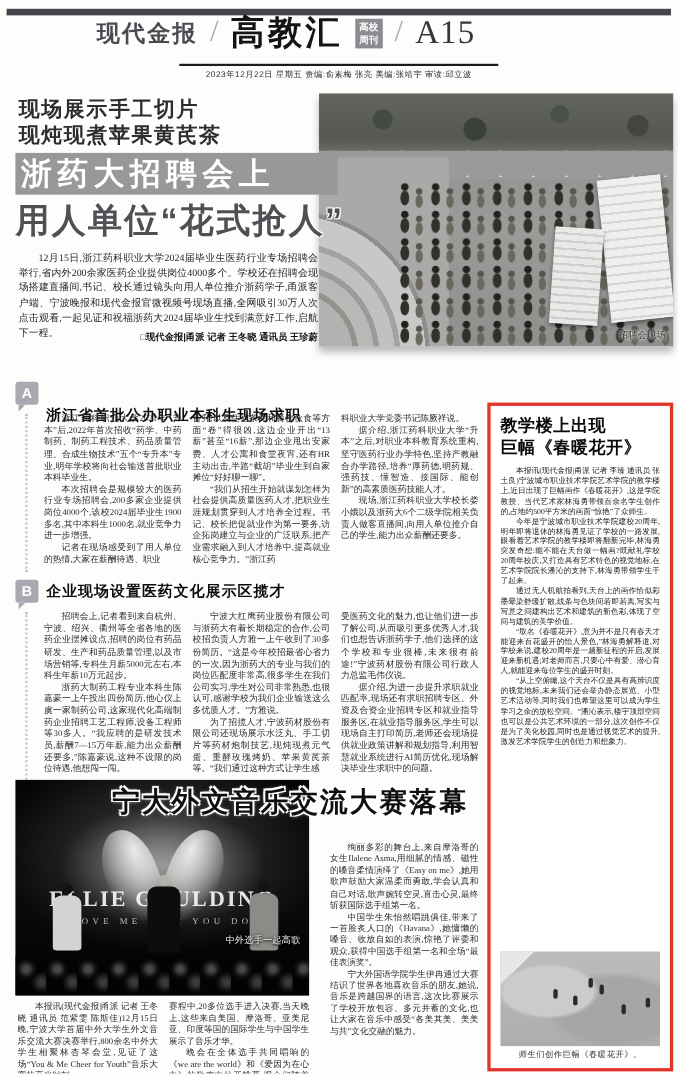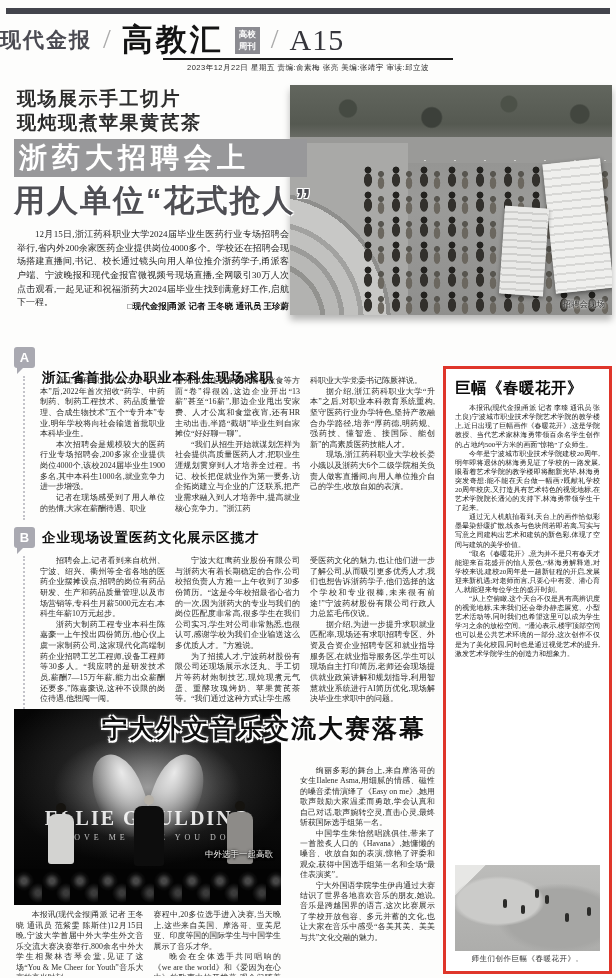--- a/index.html
+++ b/index.html
@@ -2,22 +2,22 @@
 <html><head>
 <meta charset="utf-8">
 <style>
   * { margin:0; padding:0; box-sizing:border-box; }
   html,body { width:616px; height:978px; }
   body { position:relative; background:#fdfdfc; overflow:hidden;
          font-family:"Liberation Serif","DejaVu Serif",serif; color:#222; }
 
   
   .topbar { position:absolute; left:6px; top:8px; width:604px; height:6px; background:#43444c; }
-  .masthead { position:absolute; left:0; top:20px; width:520px; height:40px;
-              display:flex; align-items:center; gap:11px; }
+  .masthead { position:absolute; left:0; top:10px; width:520px; height:40px;
+              display:flex; align-items:center; justify-content:center; gap:11px; }
   .mh-paper { font-size:21px; font-weight:bold; color:#4a4a52; letter-spacing:2px; }
   .mh-slash { font-size:28px; color:#aaa; font-weight:300; transform:translateY(-1px); }
   .mh-section { font-size:31px; font-weight:bold; color:#141414; letter-spacing:3px; }
   .mh-badge { width:25px; height:27px; background:#8b8b91; color:#fff; text-align:center;
               font-family:"Liberation Sans",sans-serif; font-size:8.5px; line-height:12px;
               padding-top:1px; font-weight:bold; }
   .mh-page { font-size:30px; color:#35353b; letter-spacing:1px; }
   .mh-underline { position:absolute; left:163px; top:58px; width:290px; height:2px; background:#1b1b1b; }
   .dateline { position:absolute; left:0; top:63px; width:616px; text-align:center;
               font-family:"Liberation Sans",sans-serif; font-size:7.5px; color:#2a2a2a; letter-spacing:.5px; }
@@ -186,21 +186,21 @@
       <p>本次招聘会是规模较大的医药行业专场招聘会,200多家企业提供岗位4000个,该校2024届毕业生1900多名,其中本科生1000名,就业竞争力进一步增强。</p>
       <p>记者在现场感受到了用人单位的热情,大家在薪酬待遇、职业</p>
     </div>
   <div class="col cont">
       <p>晋升,以及住宿条件和餐饮伙食等方面“卷”得很凶,这边企业开出“13薪”甚至“16薪”,那边企业甩出安家费、人才公寓和食堂夜宵,还有HR主动出击,半路“截胡”毕业生到自家摊位“好好聊一聊”。</p>
       <p>“我们从招生开始就谋划怎样为社会提供高质量医药人才,把职业生涯规划贯穿到人才培养全过程。书记、校长把促就业作为第一要务,访企拓岗建立与企业的广泛联系,把产业需求融入到人才培养中,提高就业核心竞争力。”浙江药</p>
     </div>
   <div class="col cont">
       <p>科职业大学党委书记陈厥祥说。</p>
       <p>据介绍,浙江药科职业大学“升本”之后,对职业本科教育系统重构,坚守医药行业办学特色,坚持产教融合办学路径,培养“厚药德,明药规、强药技、懂智造、接国际、能创新”的高素质医药技能人才。</p>
-      <p>现场,浙江药科职业大学校长娄小娥以及浙药大6个二级学院相关负责人做客直播间,向用人单位推介自己的学生,收放自如的表演。</p>
+      <p>现场,浙江药科职业大学校长娄小娥以及浙药大6个二级学院相关负责人做客直播间,向用人单位推介自己的学生,能力出众薪酬还要多。</p>
     </div>
 </div>
 
 <div class="marker" style="left:14px; top:527px;">B</div>
 <div class="dotrule" style="left:23px; top:556px; height:156px;"></div>
 <div class="sec-title" style="left:42px; top:529px;">企业现场设置医药文化展示区揽才</div>
 <div class="cols" style="left:40px; top:556px; width:395px; height:160px;">
   <div class="col">
       <p>招聘会上,记者看到来自杭州、宁波、绍兴、衢州等全省各地的医药企业摆摊设点,招聘的岗位有药品研发、生产和药品质量管理,以及市场营销等,专科生月薪5000元左右,本科生年薪10万元起步。</p>
       <p>浙药大制药工程专业本科生陈嘉豪一上午投出四份简历,他心仪上虞一家制药公司,这家现代化高端制药企业招聘工艺工程师,设备工程师等30多人。“我应聘的是研发技术员,薪酬7—15万年薪,能力出众薪酬还要多,”陈嘉豪说,这种不设限的岗位待遇,他想闯一闯。</p>
@@ -246,20 +246,21 @@
       <p>晚会在全体选手共同唱响的《we are the world》和《爱因为在心中》的歌声中拉开帷幕,观众们随着节奏挥舞手中的荧光棒,现场光影犹如璀璨星河。</p>
     </div>
 </div>
 <div class="music-col3">
     <p>绚丽多彩的舞台上,来自摩洛哥的女生Ilalene Asma,用细腻的情感、磁性的嗓音柔情演绎了《Easy on me》,她用歌声鼓励大家温柔而勇敢,学会认真和自己对话,歌声婉转空灵,直击心灵,最终斩获国际选手组第一名。</p>
     <p>中国学生朱怡然唱跳俱佳,带来了一首脍炙人口的《Havana》,她慵懒的嗓音、收放自如的表演,惊艳了评委和观众,获得中国选手组第一名和全场“最佳表演奖”。</p>
     <p>宁大外国语学院学生伊冉通过大赛结识了世界各地喜欢音乐的朋友,她说,音乐是跨越国界的语言,这次比赛展示了学校开放包容、多元并蓄的文化,也让大家在音乐中感受“各美其美、美美与共”文化交融的魅力。</p>
   </div>
 
 <div class="artbox">
+  <div class="art-title">教学楼上出现</div>
   <div class="art-title">巨幅《春暖花开》</div>
   <div class="art-body">
       <p>本报讯(现代金报|甬派 记者 李臻 通讯员 张土良)宁波城市职业技术学院艺术学院的教学楼上,近日出现了巨幅画作《春暖花开》,这是学院教授、当代艺术家林海勇带领百余名学生创作的,占地约500平方米的画面“惊艳”了众师生。</p>
       <p>今年是宁波城市职业技术学院建校20周年,明年即将退休的林海勇见证了学校的一路发展,眼看着艺术学院的教学楼即将翻新完毕,林海勇突发奇想:能不能在天台做一幅画?既献礼学校20周年校庆,又打造具有艺术特色的视觉地标,在艺术学院院长潘沁的支持下,林海勇带领学生干了起来。</p>
       <p>通过无人机航拍看到,天台上的画作恰似彩墨晕染舒缓扩散,线条与色块间若即若离,写实与写意之间建构出艺术和建筑的新色彩,体现了空间与建筑的美学价值。</p>
       <p>“取名《春暖花开》,意为并不是只有春天才能迎来百花盛开的怡人景色,”林海勇解释道,对学校来说,建校20周年是一趟新征程的开启,发展迎来新机遇;对老师而言,只要心中有爱、潜心育人,就能迎来每位学生的盛开时刻。</p>
       <p>“从上空俯瞰,这个天台不仅是具有高辨识度的视觉地标,未来我们还会举办静态展览、小型艺术活动等,同时我们也希望这里可以成为学生学习之余的放松空间。”潘沁表示,楼宇顶部空间也可以是公共艺术环境的一部分,这次创作不仅是为了美化校园,同时也是通过视觉艺术的提升,激发艺术学院学生的创造力和想象力。</p>
     </div>
   <div class="photo-roof">
     <i class="pfig" style="left:48px; top:34px;"></i>

